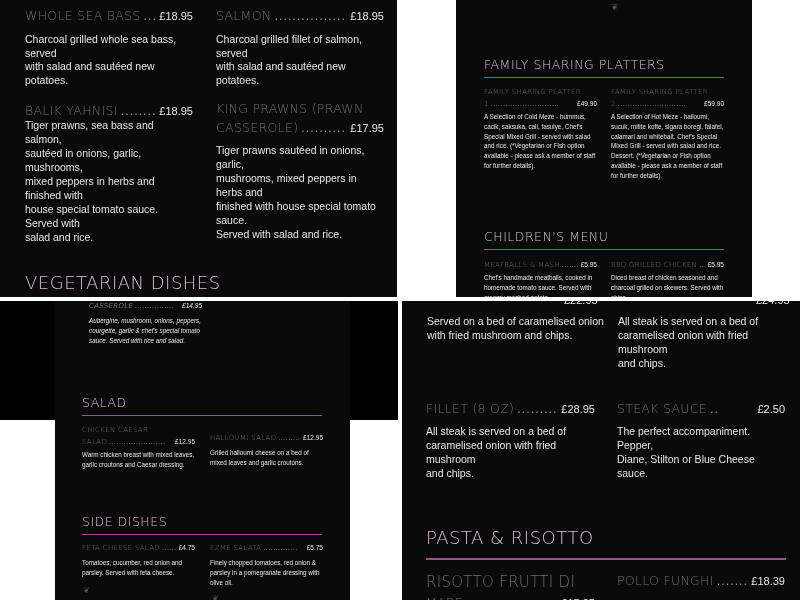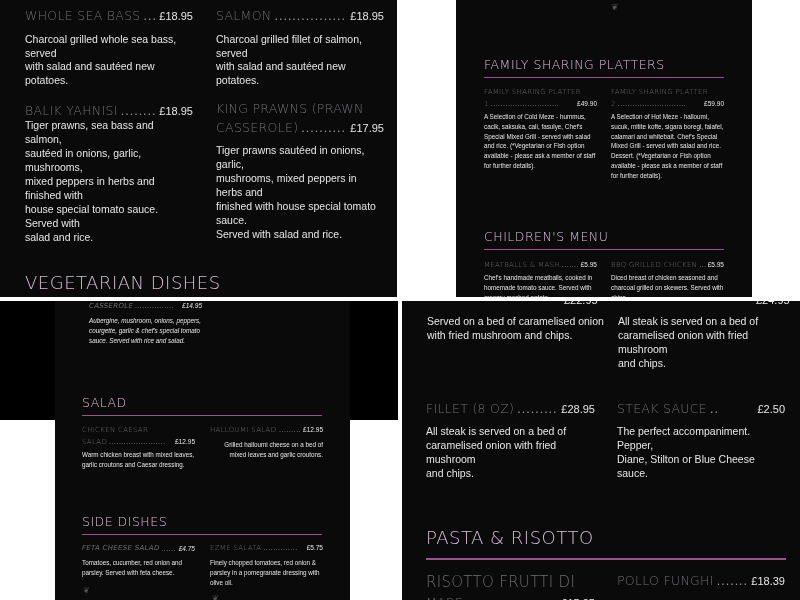--- a/index.html
+++ b/index.html
@@ -172,37 +172,37 @@
     <div style="display:flex;align-items:baseline;font-size:7px;white-space:nowrap;margin-top:4px;">
       <span class="item-name">SALAD</span>
       <span class="dots" style="flex:1;overflow:hidden;margin:0 2px;letter-spacing:0.5px;">.......................</span>
       <span class="price" style="font-size:6.5px;">£12.95</span>
     </div>
     <div class="desc" style="font-size:6.3px;line-height:9.8px;margin-top:4px;">
       <div>Warm chicken breast with mixed leaves,</div>
       <div>garlic croutons and Caesar dressing.</div>
     </div>
   </div>
-  <div class="abs" style="left:155px;top:125px;width:113px;text-align:right;">
+  <div class="abs" style="left:155px;top:133px;width:113px;">
     <div style="display:flex;align-items:baseline;font-size:7px;white-space:nowrap;">
       <span class="item-name">HALLOUMI SALAD</span>
       <span class="dots" style="flex:1;overflow:hidden;margin:0 2px;letter-spacing:0.5px;">.........</span>
       <span class="price" style="font-size:6.5px;">£12.95</span>
     </div>
     <div class="desc" style="font-size:6.3px;line-height:9.8px;margin-top:6px;">
       <div>Grilled halloumi cheese on a bed of</div>
       <div>mixed leaves and garlic croutons.</div>
     </div>
   </div>
 
   <div class="abs section-title" style="left:27px;top:213px;font-size:12.5px;">SIDE DISHES</div>
   <div class="section-rule" style="left:27px;top:233px;width:240px;height:1px;"></div>
 
   <div class="abs" style="left:27px;top:243px;width:113px;">
-    <div style="display:flex;align-items:center;font-size:7px;white-space:nowrap;font-style:italic;">
+    <div style="display:flex;align-items:flex-start;font-size:7px;white-space:nowrap;">
       <span class="item-name">FETA CHEESE SALAD</span>
       <span class="dots" style="flex:1;overflow:hidden;margin:0 2px;letter-spacing:0.5px;">......</span>
       <span class="price" style="font-size:6.5px;">£4.75</span>
     </div>
     <div class="desc" style="font-size:6.3px;line-height:9.8px;margin-top:6px;">
       <div>Tomatoes, cucumber, red onion and</div>
       <div>parsley. Served with feta cheese.</div>
     </div>
   </div>
   <div class="abs" style="left:155px;top:243px;width:113px;">

